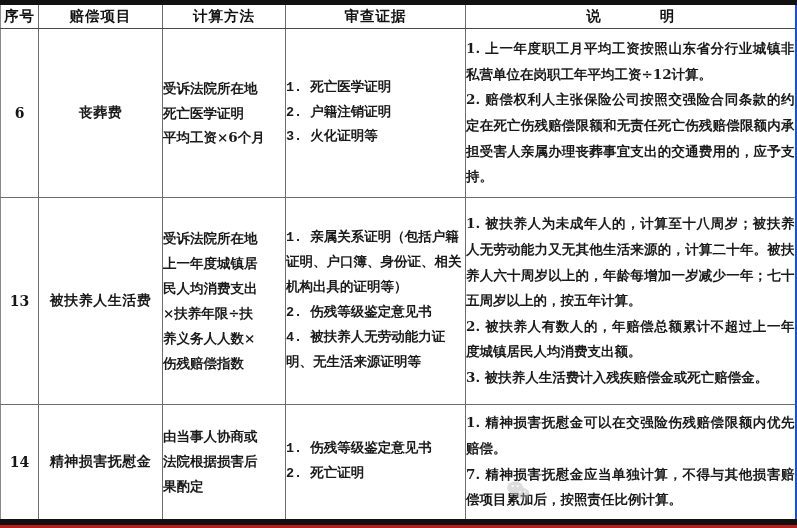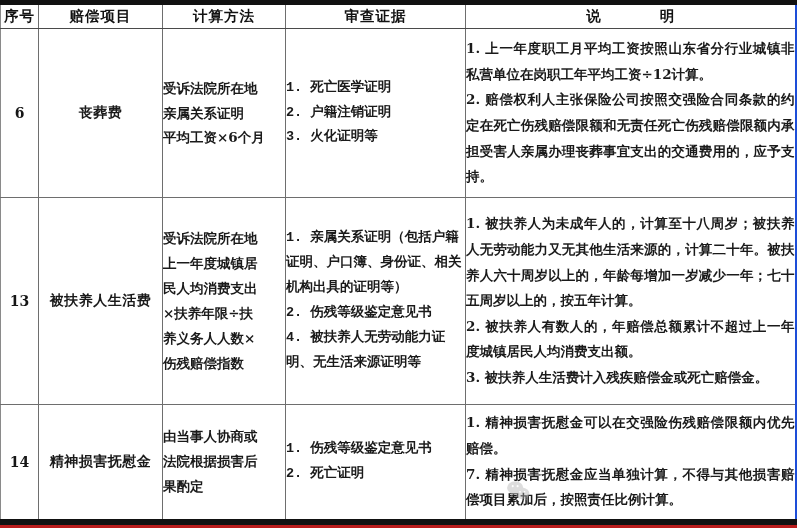--- a/index.html
+++ b/index.html
@@ -196,21 +196,21 @@
       </tr>
     </thead>
 
     <tbody>
 
       <tr style="height:169px;">
         <td class="cell-seq vmid">6</td>
         <td class="cell-item vmid">丧葬费</td>
         <td class="cell-calc vmid">
           <span class="calc-line">受诉法院所在地</span>
-          <span class="calc-line">亲属关系证明</span>
+          <span class="calc-line">死亡医学证明</span>
           <span class="calc-line">平均工资×6个月</span>
         </td>
         <td class="cell-evid vmid">
           <span class="evid-line">1. 死亡医学证明</span>
           <span class="evid-line">2. 户籍注销证明</span>
           <span class="evid-line">3. 火化证明等</span>
         </td>
         <td class="cell-note vmid">
           <span class="note-line">1. 上一年度职工月平均工资按照山东省分行业城镇非私营单位在岗职工年平均工资÷12计算。</span>
           <span class="note-line">2. 赔偿权利人主张保险公司按照交强险合同条款的约定在死亡伤残赔偿限额和无责任死亡伤残赔偿限额内承担受害人亲属办理丧葬事宜支出的交通费用的，应予支持。</span>

